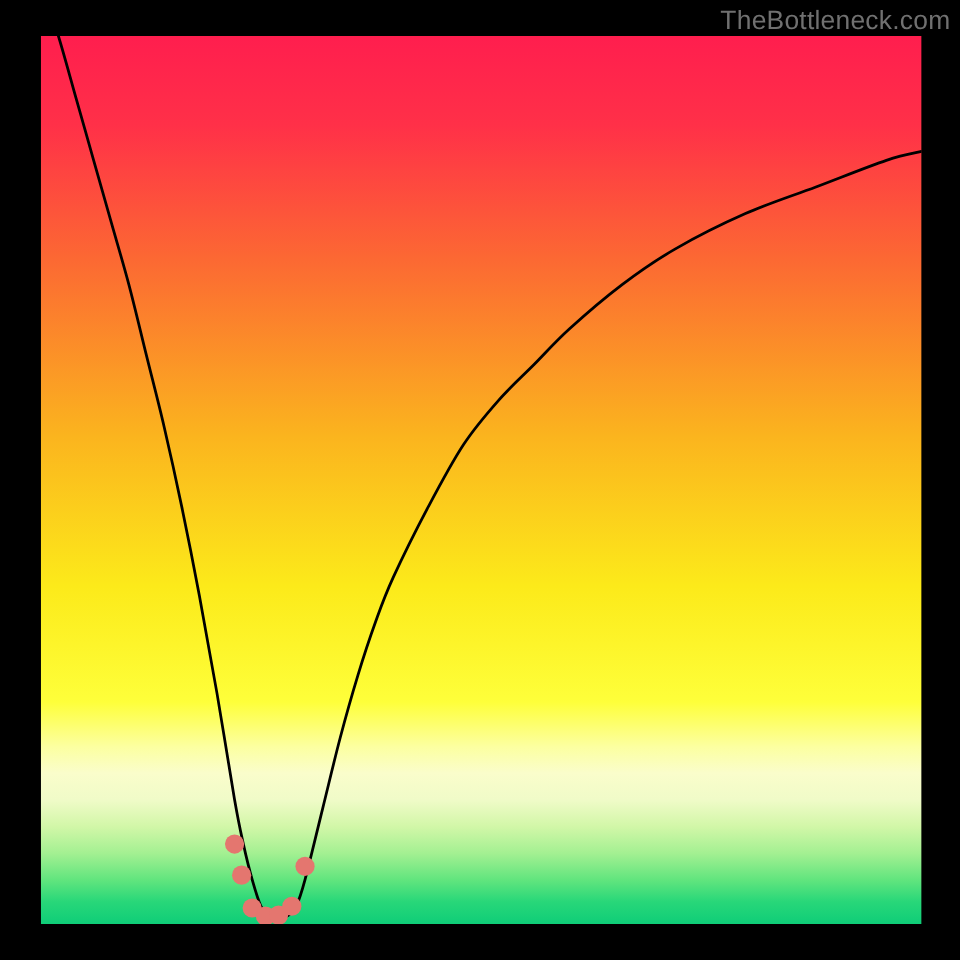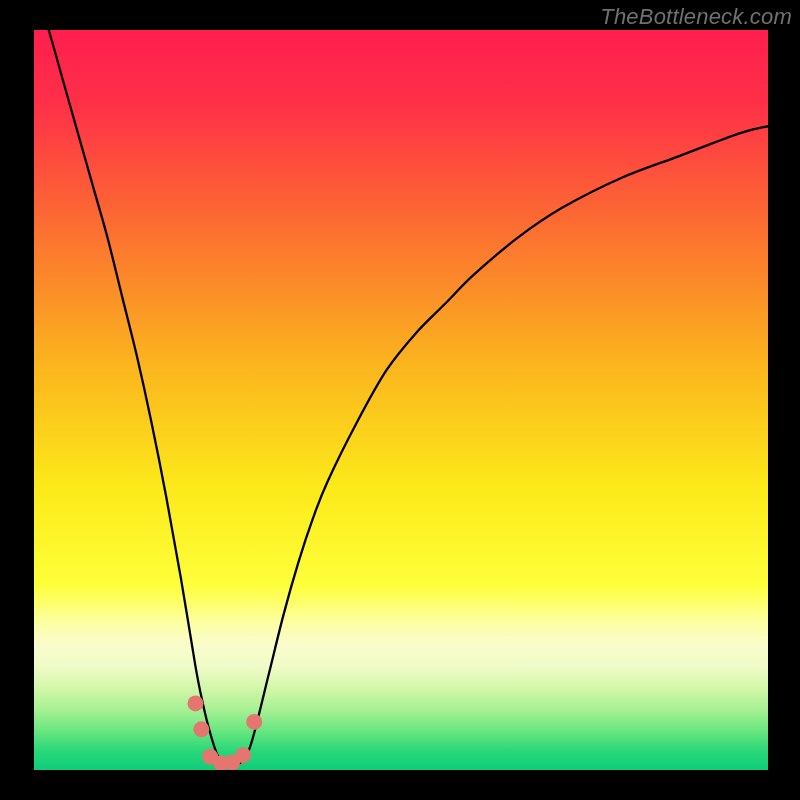--- a/index.html
+++ b/index.html
@@ -11,21 +11,20 @@
     overflow: hidden;
     font-family: Arial, Helvetica, sans-serif;
   }
   .frame {
     position: absolute;
     left: 0;
     top: 0;
     width: 800px;
     height: 800px;
     background: #000;
-    font-style: italic;
   }
   .watermark {
     position: absolute;
     top: 4px;
     right: 8px;
     color: #707070;
     font-size: 22px;
     letter-spacing: 0.2px;
     font-weight: 400;
     user-select: none;

